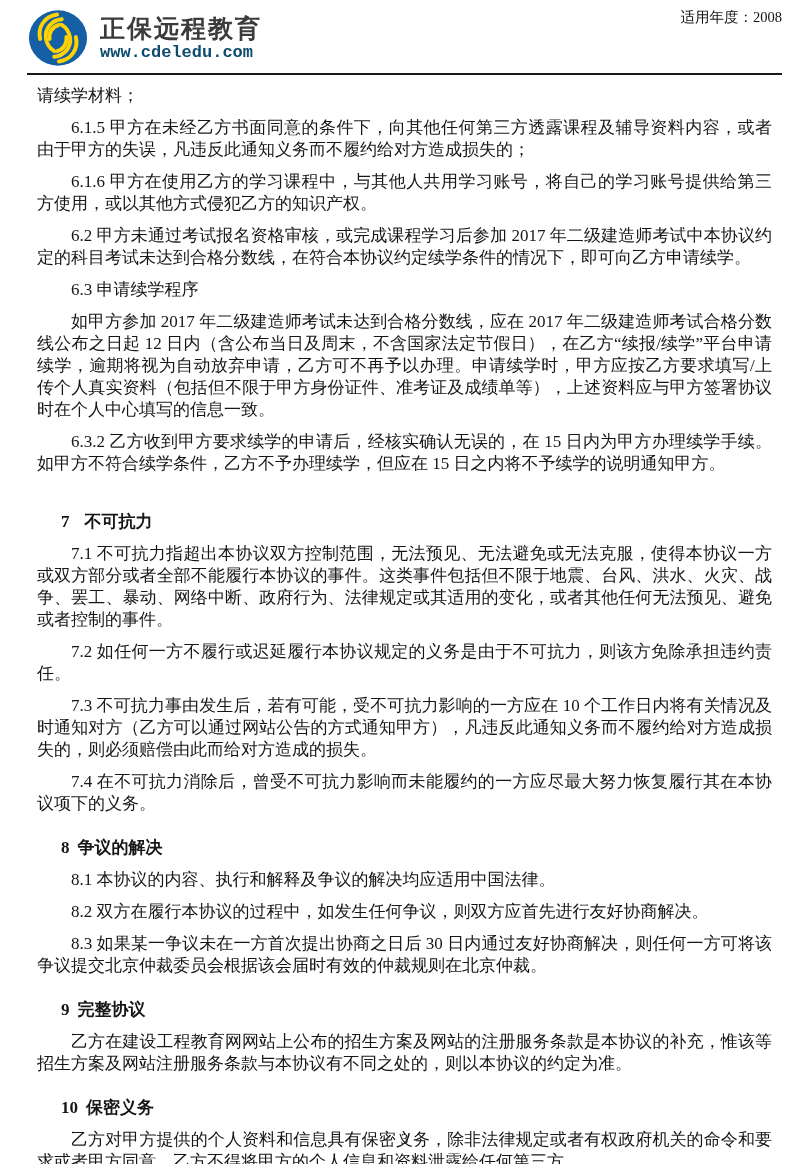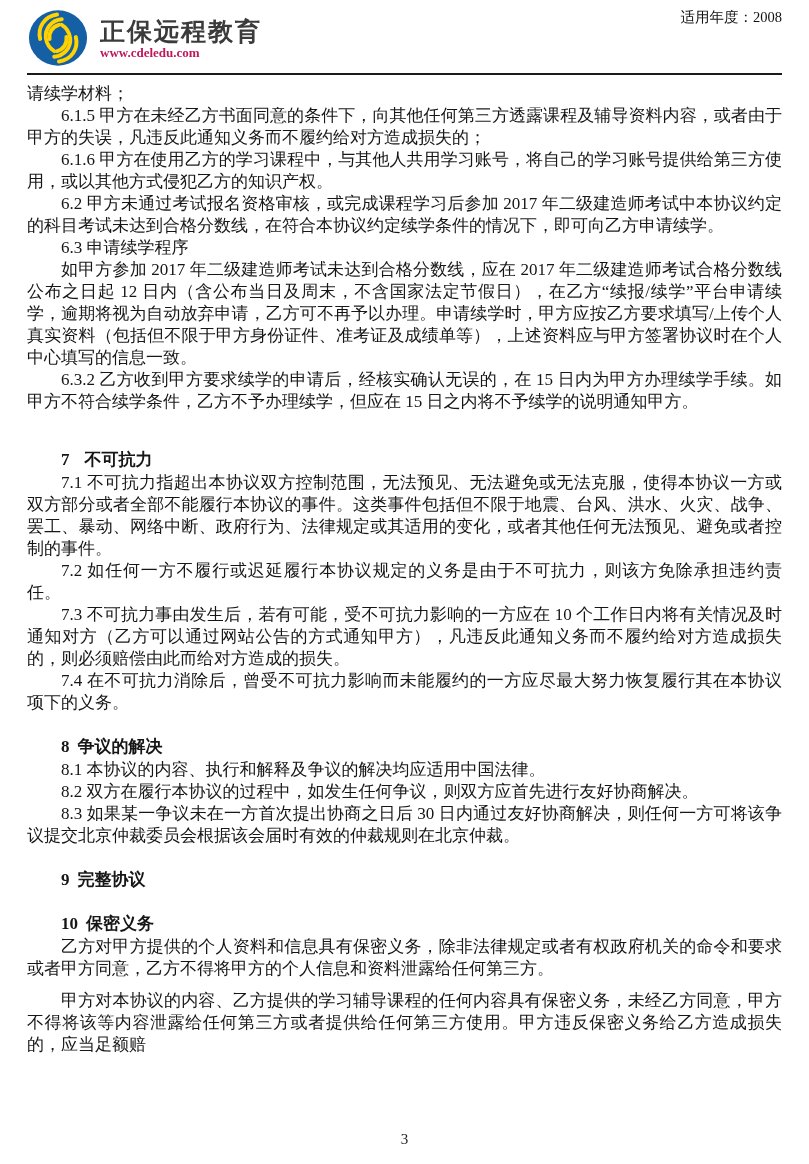--- a/index.html
+++ b/index.html
@@ -36,45 +36,45 @@
   .logo-text { display: flex; flex-direction: column; }
   .brand {
     font-family: "Liberation Sans", "DejaVu Sans", sans-serif;
     font-size: 25px;
     font-weight: bold;
     color: #3b3b3b;
     letter-spacing: 2px;
     line-height: 1.2;
   }
   .site {
-    font-family: Liberation Serif, serif;
-    font-size: 13px;
+    font-family: Liberation Mono, monospace;
+    font-size: 17px;
     font-weight: bold;
-    color: #be185d;
+    color: #0c4a6e;
     line-height: 1.15;
   }
   .year {
     font-size: 14.5px;
     color: #111;
     padding-bottom: 3px;
   }
   .header-rule {
     border-bottom: 2px solid #1a1a1a;
     margin-top: 5px;
   }
   
   main {
     margin-top: 8px;
     font-size: 17px;
     line-height: 22px;
     text-align: justify;
     color: #161616;
   }
   main p {
-    margin: 0;
+    margin: 10px;
     text-indent: 2em;
   }
   main p.noindent { text-indent: 0; }
   main p.gap-top { margin-top: 10px; }
   h2.sec {
     font-size: 17px;
     font-weight: bold;
     margin: 22px 0 1px 0;
     text-indent: 2em;
     line-height: 22px;
@@ -136,20 +136,21 @@
     <p>7.2 如任何一方不履行或迟延履行本协议规定的义务是由于不可抗力，则该方免除承担违约责任。</p>
     <p>7.3 不可抗力事由发生后，若有可能，受不可抗力影响的一方应在 10 个工作日内将有关情况及时通知对方（乙方可以通过网站公告的方式通知甲方），凡违反此通知义务而不履约给对方造成损失的，则必须赔偿由此而给对方造成的损失。</p>
     <p>7.4 在不可抗力消除后，曾受不可抗力影响而未能履约的一方应尽最大努力恢复履行其在本协议项下的义务。</p>
 
     <h2 class="sec"><span class="num">8</span><span>争议的解决</span></h2>
     <p>8.1 本协议的内容、执行和解释及争议的解决均应适用中国法律。</p>
     <p>8.2 双方在履行本协议的过程中，如发生任何争议，则双方应首先进行友好协商解决。</p>
     <p>8.3 如果某一争议未在一方首次提出协商之日后 30 日内通过友好协商解决，则任何一方可将该争议提交北京仲裁委员会根据该会届时有效的仲裁规则在北京仲裁。</p>
 
     <h2 class="sec"><span class="num">9</span><span>完整协议</span></h2>
+    <p>乙方在建设工程教育网网站上公布的招生方案及网站的注册服务条款是本协议的补充，惟该等招生方案及网站注册服务条款与本协议有不同之处的，则以本协议的约定为准。</p>
 
     <h2 class="sec"><span class="num">10</span><span>保密义务</span></h2>
     <p>乙方对甲方提供的个人资料和信息具有保密义务，除非法律规定或者有权政府机关的命令和要求或者甲方同意，乙方不得将甲方的个人信息和资料泄露给任何第三方。</p>
     <p class="gap-top">甲方对本协议的内容、乙方提供的学习辅导课程的任何内容具有保密义务，未经乙方同意，甲方不得将该等内容泄露给任何第三方或者提供给任何第三方使用。甲方违反保密义务给乙方造成损失的，应当足额赔</p>
   </main>
 
   <div class="pageno">3</div>
 
 </div>
 

